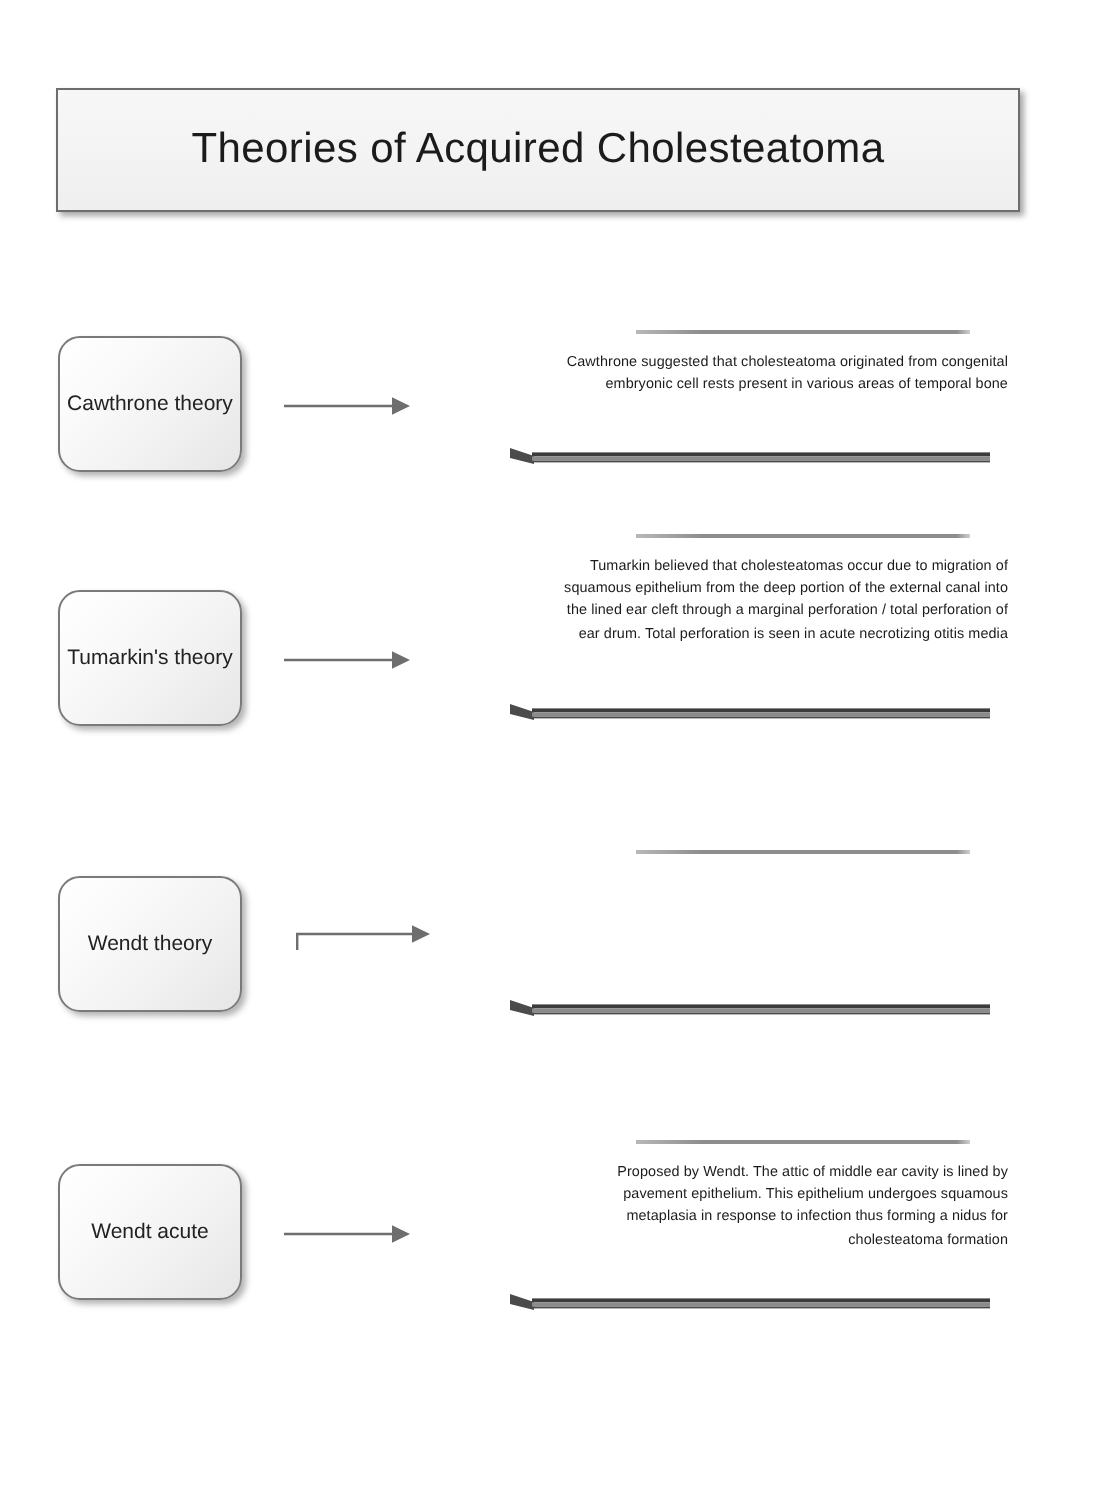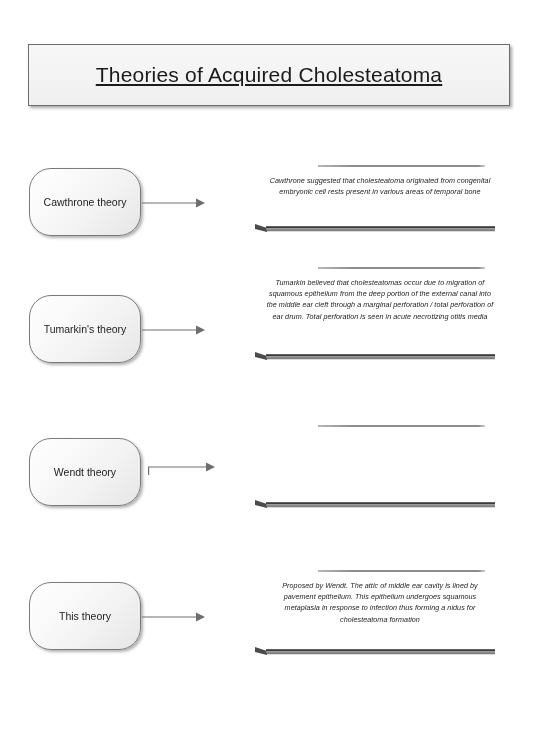--- a/index.html
+++ b/index.html
@@ -37,38 +37,37 @@
     display: flex;
     align-items: center;
     justify-content: center;
   }
   .title-text {
     font-size: 21px;
     color: #1b1b1b;
     letter-spacing: 0.2px;
     white-space: nowrap;
     font-weight: 400;
-    text-decoration: underline;
   }
 
   
   .row {
     position: absolute;
     left: 0;
     width: 557px;
   }
 
   
   .theory-box {
     position: absolute;
     left: 29px;
-    width: 112px;
+    width: 92px;
     box-sizing: border-box;
     border: 1px solid #7a7a7a;
-    border-radius: 22px;
+    border-radius: 11px;
     background: linear-gradient(135deg, #ffffff 0%, #fafafa 30%, #f2f2f2 62%, #e6e6e6 100%);
     box-shadow: 2px 2px 3px rgba(0,0,0,0.30);
     display: flex;
     align-items: center;
     justify-content: center;
   }
   .theory-label {
     font-size: 10.5px;
     color: #222222;
     white-space: nowrap;
@@ -90,29 +89,28 @@
   .desc-topline {
     position: absolute;
     top: 0;
     left: 55px;
     width: 167px;
     height: 2px;
     background: linear-gradient(to right, #b8b8b8, #8d8d8d 20%, #8d8d8d 96%, #cfcfcf);
   }
   .desc-text {
     position: absolute;
-    left: 3px;
+    left: 13px;
     top: 10px;
     width: 228px;
     font-size: 7.2px;
     line-height: 11.2px;
     color: #1c1c1c;
     letter-spacing: 0.05px;
-    text-align: center;
-    font-style: italic;
+    text-align: right;
   }
   
   .desc-ribbon {
     position: absolute;
     left: -8px;
     width: 240px;
     height: 12px;
   }
   .desc-ribbon svg { display: block; }
 </style>
@@ -158,21 +156,21 @@
 
     <div class="arrow" style="left:142px;top:28px;width:64px;">
       <svg width="64" height="14" viewBox="0 0 64 14">
         <line x1="0" y1="7" x2="54" y2="7" stroke="#6e6e6e" stroke-width="1.2"></line>
         <polygon points="54,2.6 63,7 54,11.4" fill="#6e6e6e"></polygon>
       </svg>
     </div>
 
     <div class="desc" style="top:-28px;height:112px;">
       <div class="desc-topline"></div>
-      <div class="desc-text">Tumarkin believed that cholesteatomas occur due to migration of squamous epithelium from the deep portion of the external canal into the middle ear cleft through a marginal perforation / total perforation of ear drum.  Total perforation is seen in acute necrotizing otitis media</div>
+      <div class="desc-text">Tumarkin believed that cholesteatomas occur due to migration of squamous epithelium from the deep portion of the external canal into the lined ear cleft through a marginal perforation / total perforation of ear drum.  Total perforation is seen in acute necrotizing otitis media</div>
       <div class="desc-ribbon" style="top:84px;">
         <svg width="240" height="12" viewBox="0 0 240 12">
           <polygon points="0,1 12,5 12,9 0,6" fill="#4b4b4b"></polygon>
           <rect x="11" y="3.2" width="229" height="2.0" fill="#3c3c3c"></rect>
           <rect x="11" y="5.2" width="229" height="2.2" fill="#8b8b8b"></rect>
           <rect x="11" y="7.4" width="229" height="0.8" fill="#4b4b4b"></rect>
         </svg>
       </div>
     </div>
   </div>
@@ -198,21 +196,21 @@
           <rect x="11" y="3.2" width="229" height="2.0" fill="#3c3c3c"></rect>
           <rect x="11" y="5.2" width="229" height="2.2" fill="#8b8b8b"></rect>
           <rect x="11" y="7.4" width="229" height="0.8" fill="#4b4b4b"></rect>
         </svg>
       </div>
     </div>
   </div>
 
   <div class="row" style="top:582px;">
     <div class="theory-box" style="top:0px;height:68px;">
-      <span class="theory-label">This theory</span>
+      <span class="theory-label">Wendt acute</span>
     </div>
 
     <div class="arrow" style="left:142px;top:28px;width:64px;">
       <svg width="64" height="14" viewBox="0 0 64 14">
         <line x1="0" y1="7" x2="54" y2="7" stroke="#6e6e6e" stroke-width="1.2"></line>
         <polygon points="54,2.6 63,7 54,11.4" fill="#6e6e6e"></polygon>
       </svg>
     </div>
 
     <div class="desc" style="top:-12px;height:100px;">

